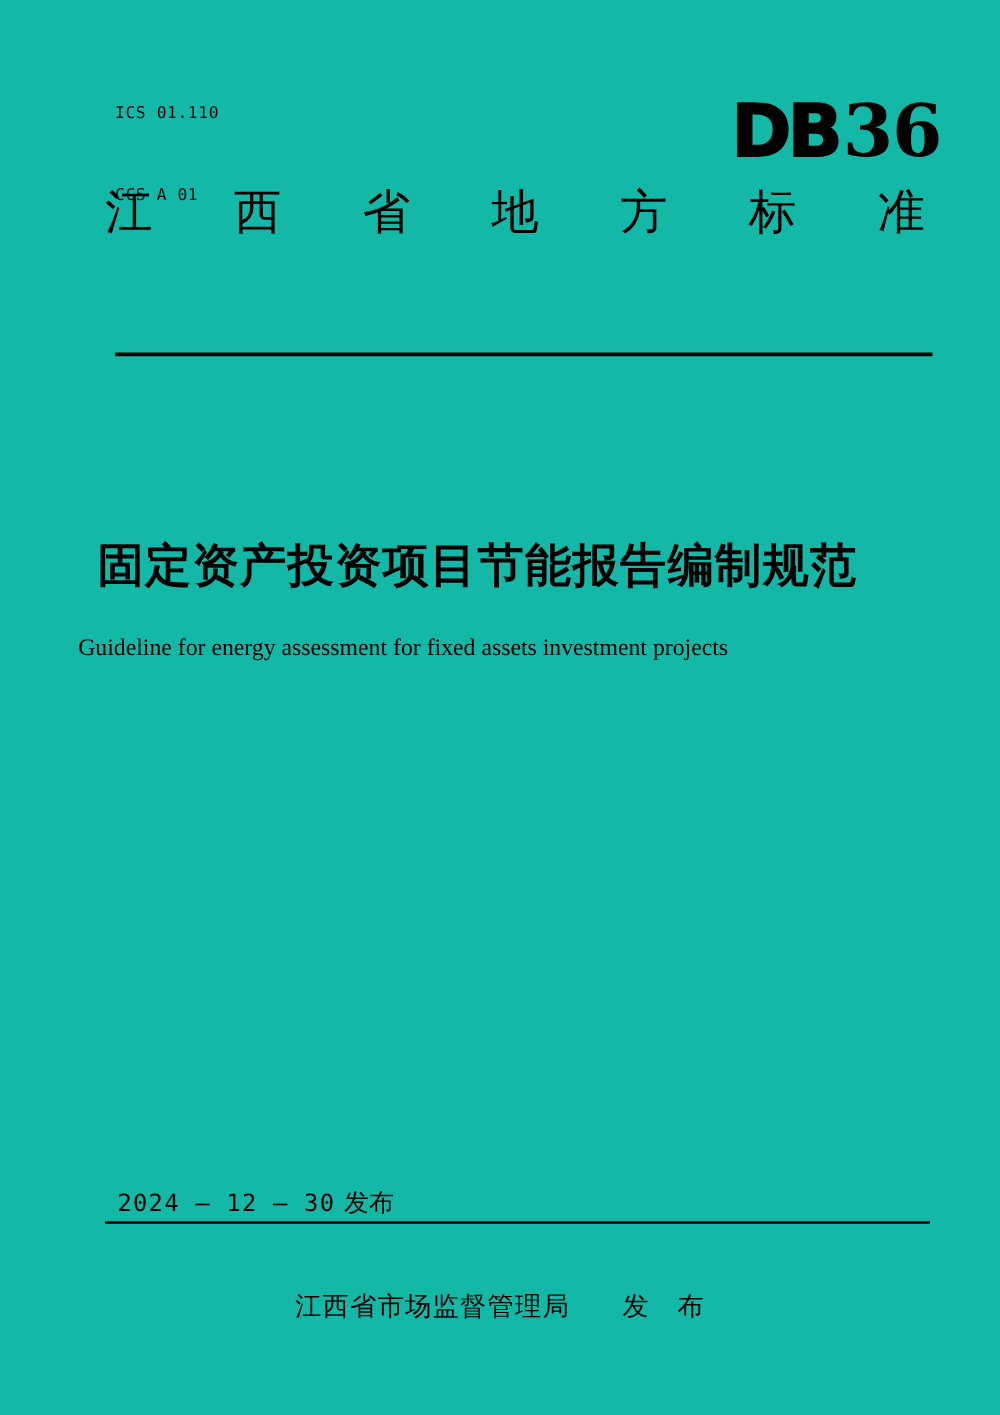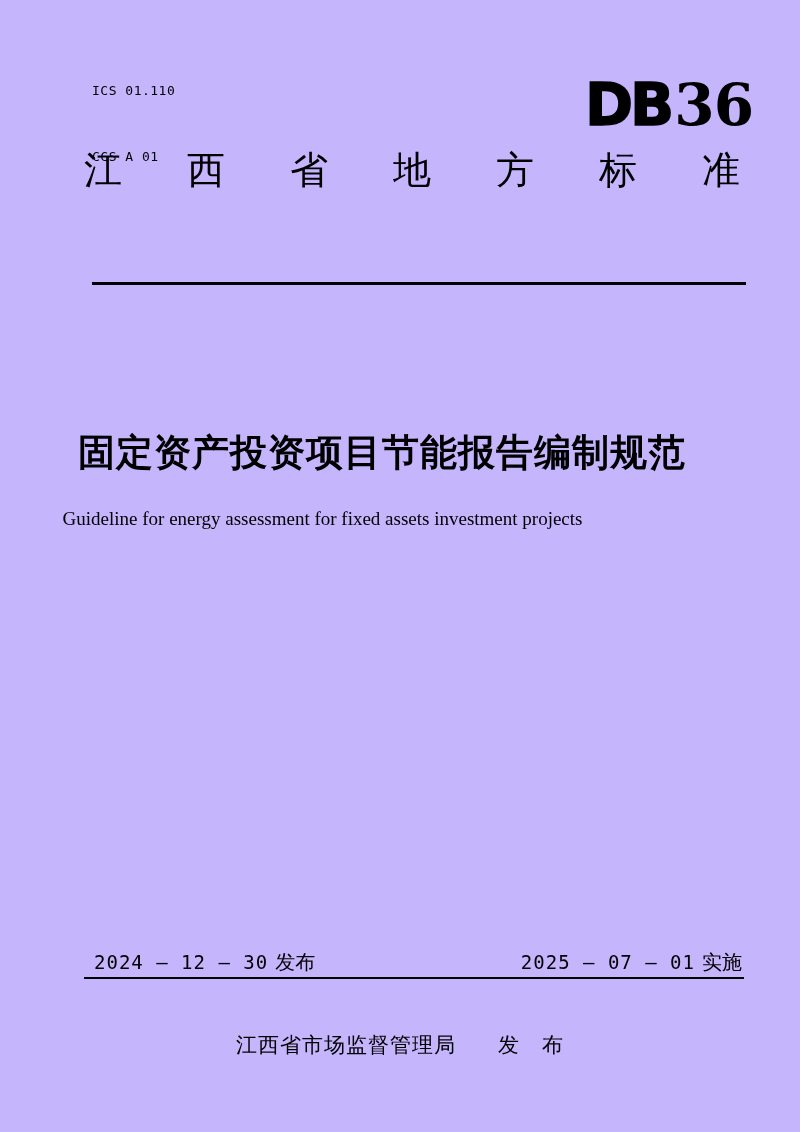--- a/index.html
+++ b/index.html
@@ -4,21 +4,21 @@
 <style>
   html, body {
     margin: 0;
     padding: 0;
     background: #ffffff;
   }
   .page {
     position: relative;
     width: 800px;
     height: 1132px;
-    background: #c4b5fd;
+    background: #14b8a6;
     color: #000000;
     font-family: "Liberation Sans", sans-serif;
     overflow: hidden;
   }
   .ics-block {
     position: absolute;
     left: 92px;
     top: 36px;
     font-family: "DejaVu Sans Mono", monospace;
     font-size: 13px;
@@ -166,23 +166,20 @@
   <div class="rule-top"></div>
 
   <div class="title-cn">固定资产投资项目节能报告编制规范</div>
 
   <div class="title-en">Guideline for energy assessment for fixed assets investment projects</div>
 
   <div class="dates-row">
     <span class="date-group">
       <span class="date-num">2024 – 12 – 30</span><span class="date-label">发布</span>
     </span>
-    <span class="date-group">
-      <span class="date-num">2025 – 07 – 01</span><span class="date-label">实施</span>
-    </span>
   </div>
 
   <div class="rule-bottom"></div>
 
   <div class="publisher-row">
     <span>江西省市场监督管理局</span><span class="publisher-gap"></span><span>发　布</span>
   </div>
 
 </div>
 

